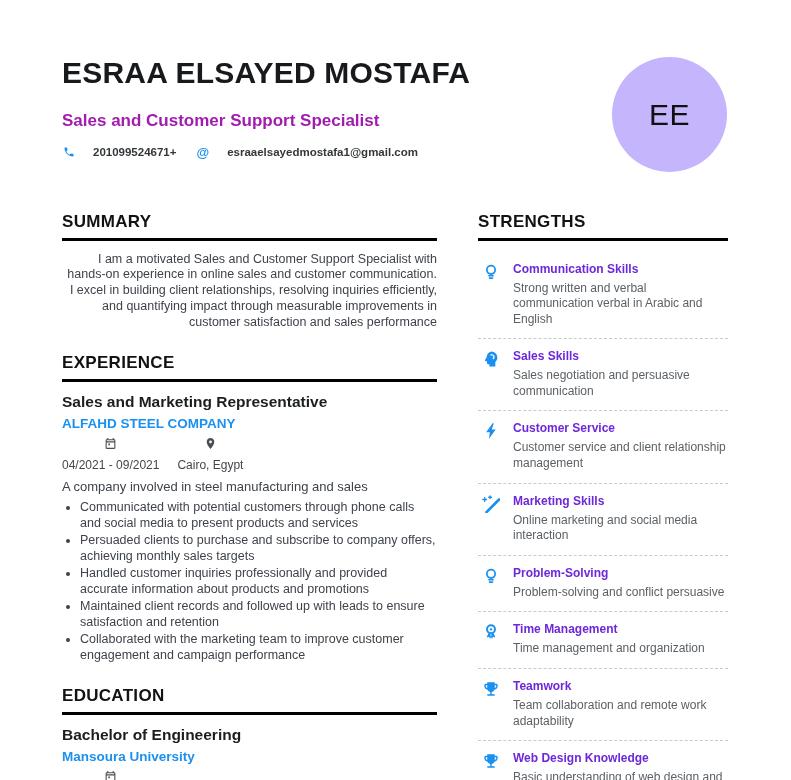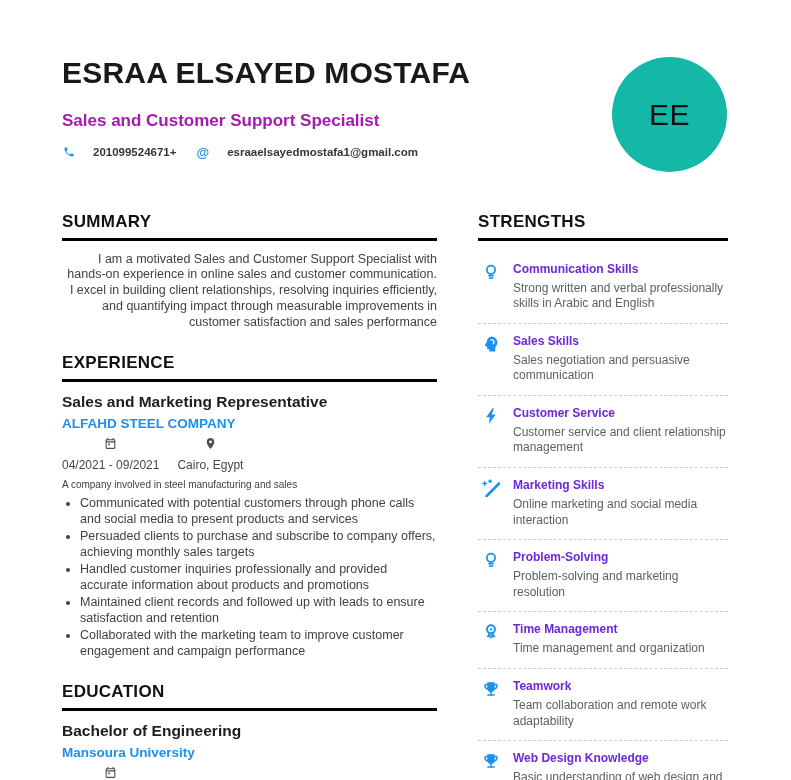--- a/index.html
+++ b/index.html
@@ -14,40 +14,40 @@
   
   .hdr { position:relative; }
   h1.name { font-size:30px; font-weight:800; letter-spacing:.2px; color:#17191c; line-height:1.05; }
   .job-title { font-size:17px; font-weight:700; color:#a21caf; margin-top:22px; }
   .contact-row { display:flex; align-items:center; gap:20px; margin-top:15px; }
   .contact-item { display:inline-flex; align-items:center; gap:18px; font-size:11.5px; font-weight:700; color:#33373a; cursor:pointer; }
   .cicon { display:inline-flex; width:13px; height:13px; align-items:center; justify-content:center; }
   .cicon svg { width:12px; height:12px; fill:#1a91f0; }
   .cicon.at { font-size:13px; font-weight:700; color:#1a91f0; width:auto; }
   .avatar { position:absolute; right:1px; top:0; width:115px; height:115px; border-radius:50%;
-            background:#14b8a6; display:flex; align-items:center; justify-content:center; }
+            background:#c4b5fd; display:flex; align-items:center; justify-content:center; }
   .avatar span { font-size:30px; color:#111; letter-spacing:.5px; }
 
   
   .columns { display:flex; gap:41px; margin-top:53px; }
   .col-left { width:375px; flex:none; }
   .col-right { width:250px; flex:none; }
 
   h2.sec { font-size:17px; font-weight:800; color:#101214; letter-spacing:.3px;
            padding-bottom:6px; border-bottom:3px solid #000; margin-bottom:11px; }
   section { margin-bottom:23px; }
 
   .body-text { font-size:12.5px; line-height:1.26; color:#3e434a;text-align:right; }
 
   h3.item-title { font-size:15.5px; font-weight:700; color:#1b1e21; margin-top:4px; }
   .org { font-size:13.5px; font-weight:700; color:#1a91f0; margin-top:5px; cursor:pointer; }
   .meta { display:flex; align-items:center; gap:18px; margin-top:6px; }
   .meta-item { display:inline-flex; align-items:center; gap:5px; font-size:12px; color:#43484d;flex-direction:column; }
   .meta-item svg { width:13px; height:13px; fill:#4a4f54; }
-  .blurb { font-size:10px; color:#3e434a; margin-top:7px; }
+  .blurb { font-size:13px; color:#3e434a; margin-top:7px; }
   ul.bullets { margin-top:5px; padding-left:18px; }
   ul.bullets li { font-size:12.5px; line-height:1.28; color:#3e434a; margin-bottom:1px; }
 
   
   .strength-item { display:flex; gap:13px; padding:10px 0 11px 4px; border-bottom:1px dashed #c8cbce; }
   .strength-item:last-child { border-bottom:none; }
   .s-icon { flex:none; width:18px; height:18px; margin-top:1px; }
   .s-icon svg { width:18px; height:18px; }
   .s-title { font-size:12px; font-weight:700; color:#6d28d9; }
   .s-desc { font-size:12px; line-height:1.3; color:#5b6166; margin-top:5px; }
@@ -146,21 +146,21 @@
       <section>
         <h2 class="sec">STRENGTHS</h2>
         <div id="strengths-list">
             <div class="strength-item">
               <span class="s-icon"><svg viewBox="0 0 20 20">
                   <circle cx="10" cy="7.6" r="4.6" fill="none" stroke="#1a91f0" stroke-width="2"></circle>
                   <path d="M7.6 14.2h4.8M8.3 16.8h3.4" stroke="#1a91f0" stroke-width="1.8" stroke-linecap="round"></path>
                 </svg></span>
               <div>
                 <div class="s-title">Communication Skills</div>
-                <div class="s-desc">Strong written and verbal professionally skills in Arabic and English</div>
+                <div class="s-desc">Strong written and verbal communication verbal in Arabic and English</div>
               </div>
             </div>
             <div class="strength-item">
               <span class="s-icon"><svg viewBox="0 0 24 24">
                   <path fill="#1a91f0" d="M12.5 2a8 8 0 0 1 8 8c0 2.4-1.05 4.5-2.7 5.95V22h-8v-3H8.3a1.6 1.6 0 0 1-1.6-1.6V15H5c-.85 0-1.4-.9-1-1.65L6.3 9.4A8 8 0 0 1 12.5 2z"></path>
                   <path fill="#fff" d="M13 5.8c2.1 0 3.8 1.6 3.8 3.6 0 1.4-.75 2.6-1.95 3.2l-.8-1.4c.75-.4 1.15-1.05 1.15-1.8 0-1.15-.95-2-2.2-2-.45 0-.85.1-1.2.3l-.85-1.3c.6-.4 1.3-.6 2.05-.6z"></path>
                 </svg></span>
               <div>
                 <div class="s-title">Sales Skills</div>
                 <div class="s-desc">Sales negotiation and persuasive communication</div>
@@ -185,21 +185,21 @@
                 <div class="s-desc">Online marketing and social media interaction</div>
               </div>
             </div>
             <div class="strength-item">
               <span class="s-icon"><svg viewBox="0 0 20 20">
                   <circle cx="10" cy="7.6" r="4.6" fill="none" stroke="#1a91f0" stroke-width="2"></circle>
                   <path d="M7.6 14.2h4.8M8.3 16.8h3.4" stroke="#1a91f0" stroke-width="1.8" stroke-linecap="round"></path>
                 </svg></span>
               <div>
                 <div class="s-title">Problem-Solving</div>
-                <div class="s-desc">Problem-solving and marketing resolution</div>
+                <div class="s-desc">Problem-solving and conflict persuasive</div>
               </div>
             </div>
             <div class="strength-item">
               <span class="s-icon"><svg viewBox="0 0 20 20">
                   <circle cx="10" cy="7" r="4.4" fill="none" stroke="#1a91f0" stroke-width="2.2"></circle>
                   <circle cx="10" cy="7" r="1.3" fill="#1a91f0"></circle>
                   <path fill="#1a91f0" d="m7.2 11.2-2.1 5 2.7-.8 1.2 2.4 1.6-4.3zM12.8 11.2l2.1 5-2.7-.8-1.2 2.4-1.6-4.3z"></path>
                 </svg></span>
               <div>
                 <div class="s-title">Time Management</div>

